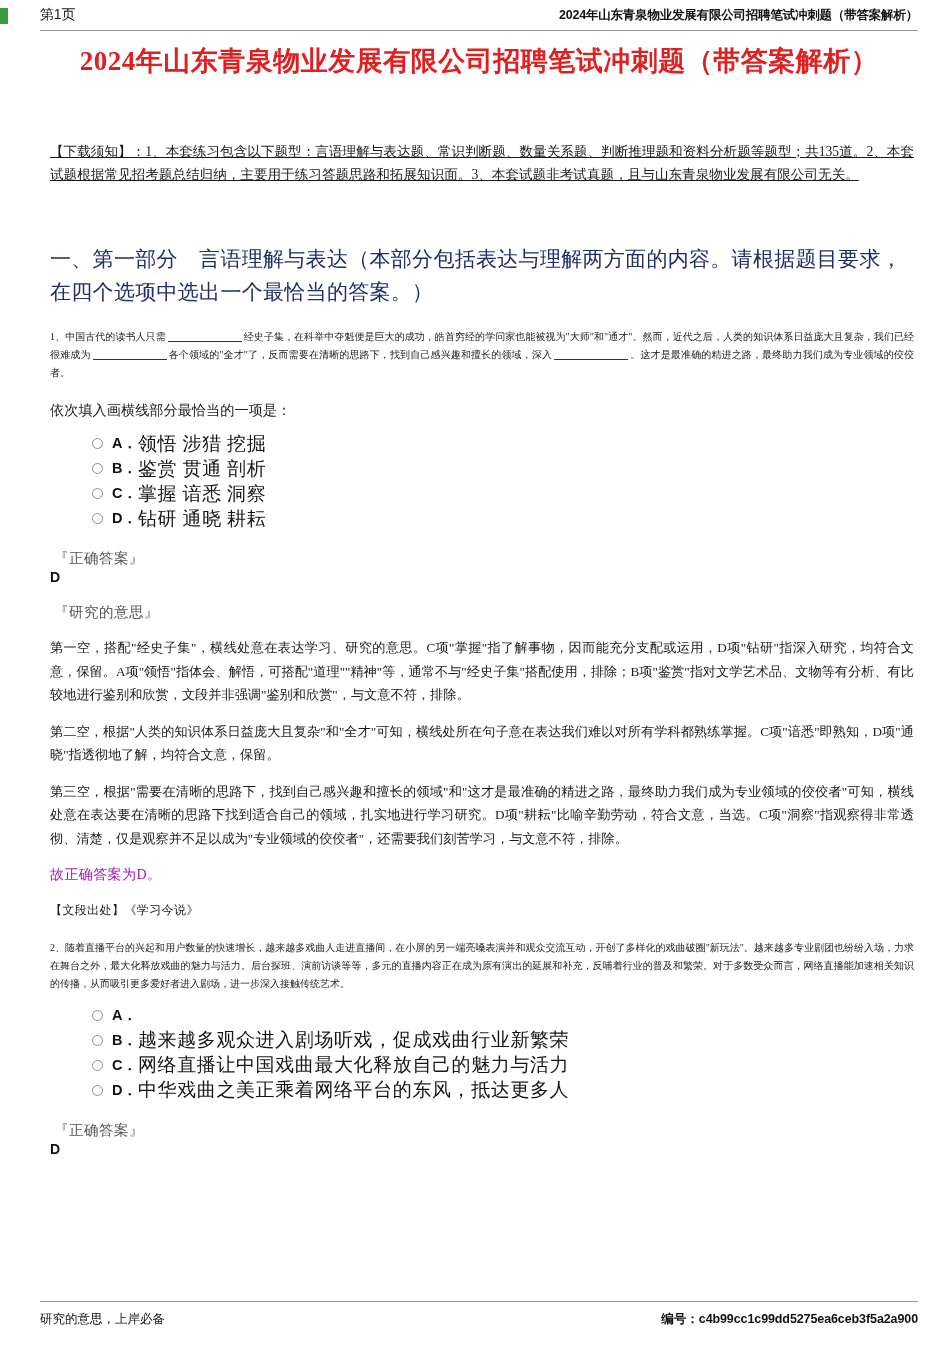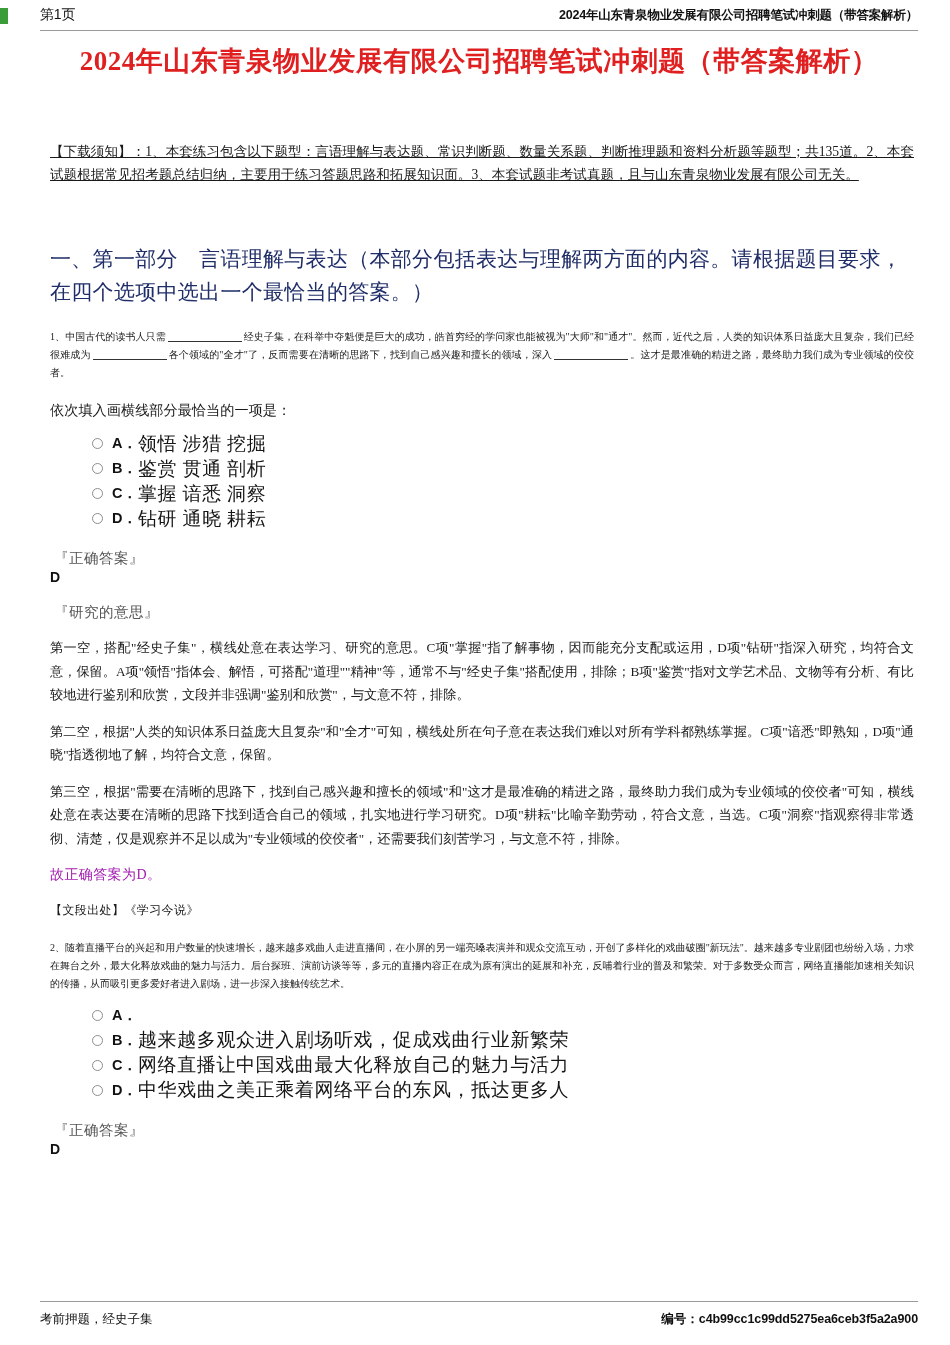--- a/index.html
+++ b/index.html
@@ -310,17 +310,17 @@
         <span class="opt-text">中华戏曲之美正乘着网络平台的东风，抵达更多人</span>
       </div>
     </div>
 
     <div class="label-line">『正确答案』</div>
     <div class="answer-value">D</div>
 
   </div>
 
   <div class="doc-footer">
-    <span>考前押题，经史子集</span>
+    <span>研究的意思，上岸必备</span>
     <span class="ftr-right"><span>编号：</span><span class="code-mono">c4b99cc1c99dd5275ea6ceb3f5a2a900</span></span>
   </div>
 
 </div>
 
 </body></html>

